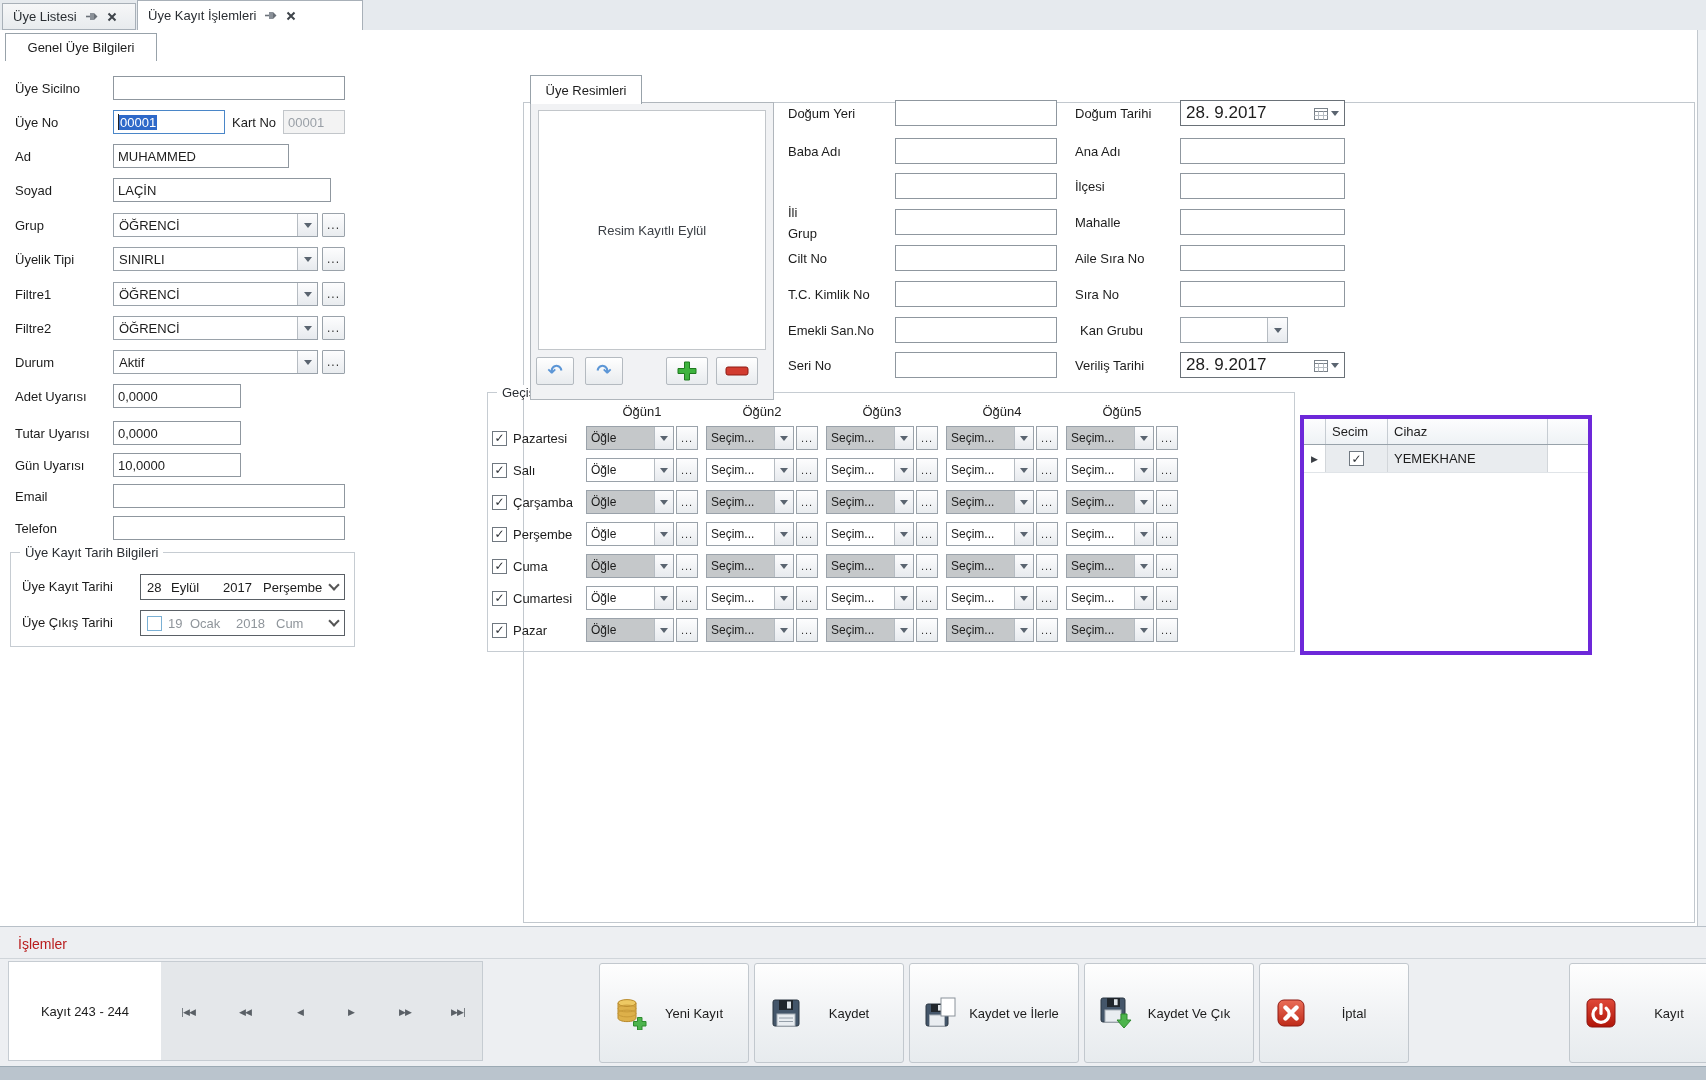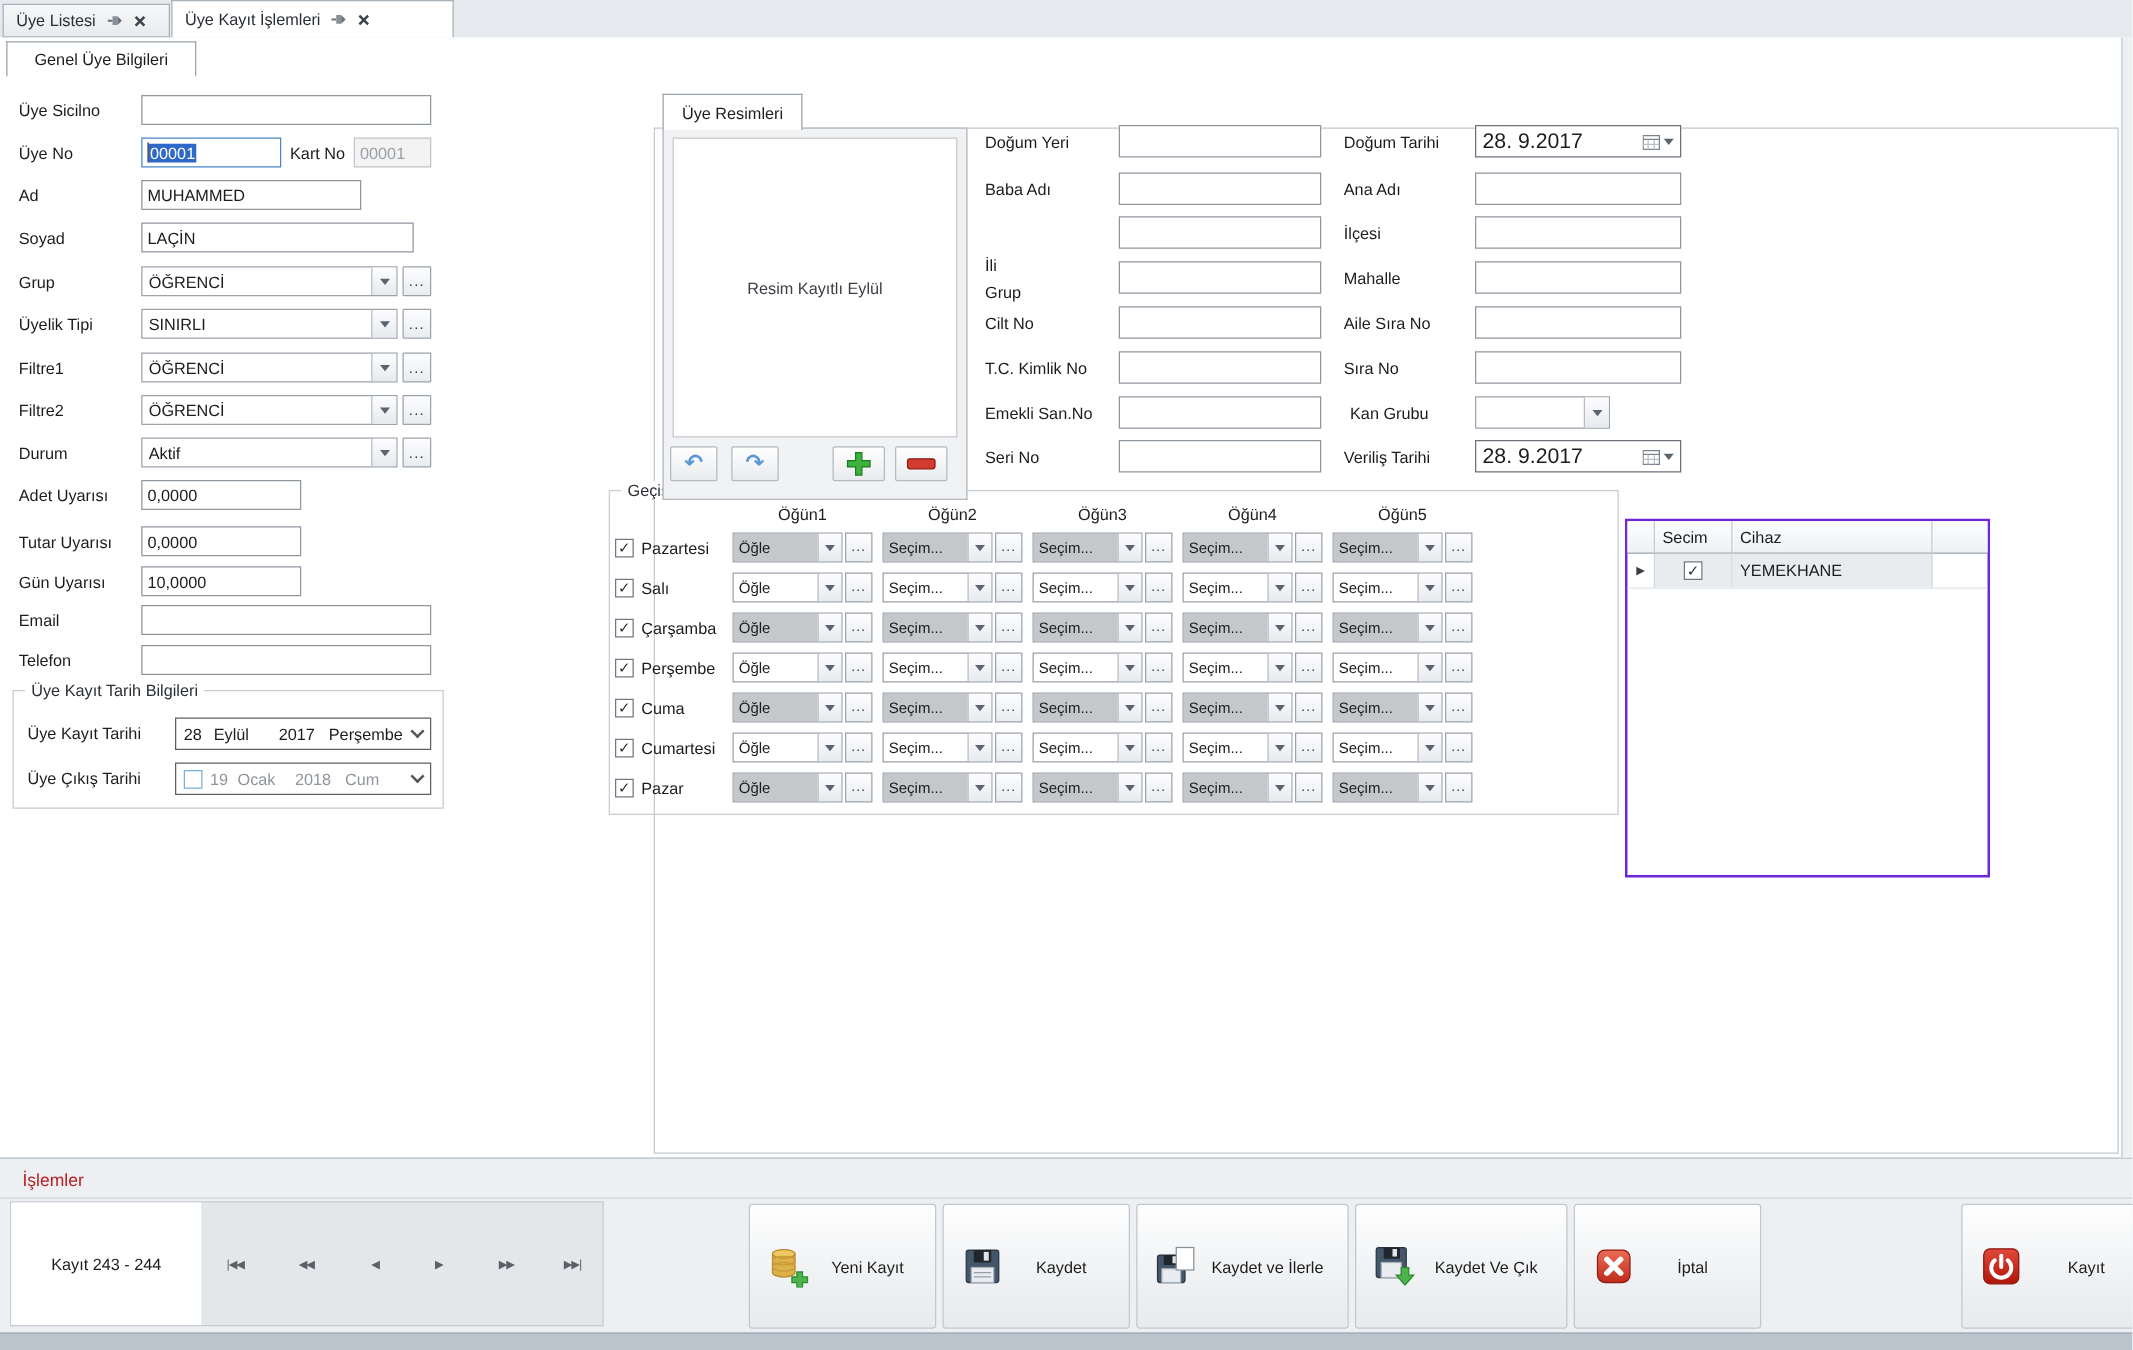--- a/index.html
+++ b/index.html
@@ -76,21 +76,21 @@
   .mcombo { display:flex; width:88px; height:24px; border:1px solid #9aa2aa; background:#fff; }
   .mval { flex:1; display:flex; align-items:center; padding:0 4px; overflow:hidden; white-space:nowrap; font-size:12px; }
   .marrow { width:19px; border-left:1px solid #b6bcc2; background:linear-gradient(#fdfdfe,#e7eaee);
             display:flex; align-items:center; justify-content:center; }
   .mdots { position:static; width:22px; height:24px; margin-left:2px; border:1px solid #9aa2aa;
            background:linear-gradient(#fdfdfe,#e9ecef); font-size:11px; letter-spacing:1px;
            display:flex; align-items:center; justify-content:center; color:#333; }
   .mrow.shaded .mval { background:#c5c8ca; }
 
   
-  #devtable { position:absolute; left:1300px; top:415px; width:292px; height:287px; border:2px solid #6d28d9; background:#fff; }
+  #devtable { position:absolute; left:1300px; top:415px; width:292px; height:240px; border:4px solid #6d28d9; background:#fff; }
   .dt-headrow { display:flex; height:26px; border-bottom:1px solid #98a2aa;
                 background:linear-gradient(#fdfdfe,#eef2f5); }
   .dt-hcell { border-right:1px solid #c6ccd2; display:flex; align-items:center; padding:0 6px; font-size:13px; }
   .dt-row { display:flex; height:28px; border-bottom:1px solid #e0e4e8; }
   .dt-cell { border-right:1px solid #d2d6da; display:flex; align-items:center; padding:0 6px; font-size:13px; }
   .gray { background:#e9ecef; }
   .rowmarker { font-size:9px; color:#3a3e44; font-family:"DejaVu Sans",sans-serif; }
 
   
   #bottom { position:absolute; left:0; top:926px; width:1706px; height:140px;

